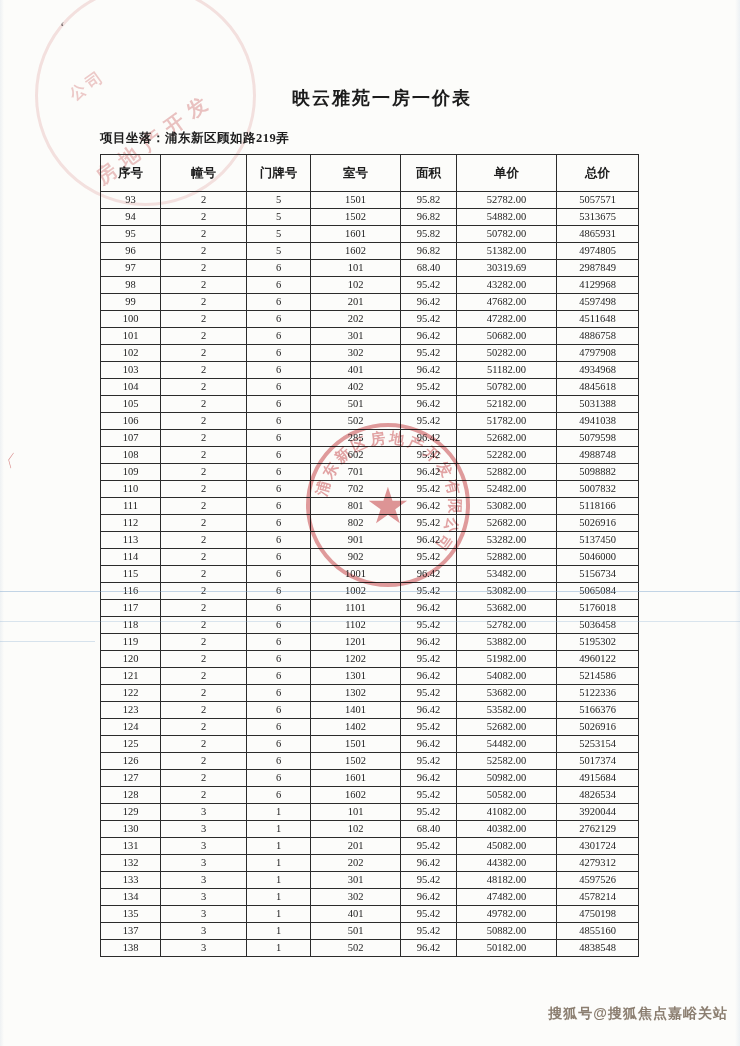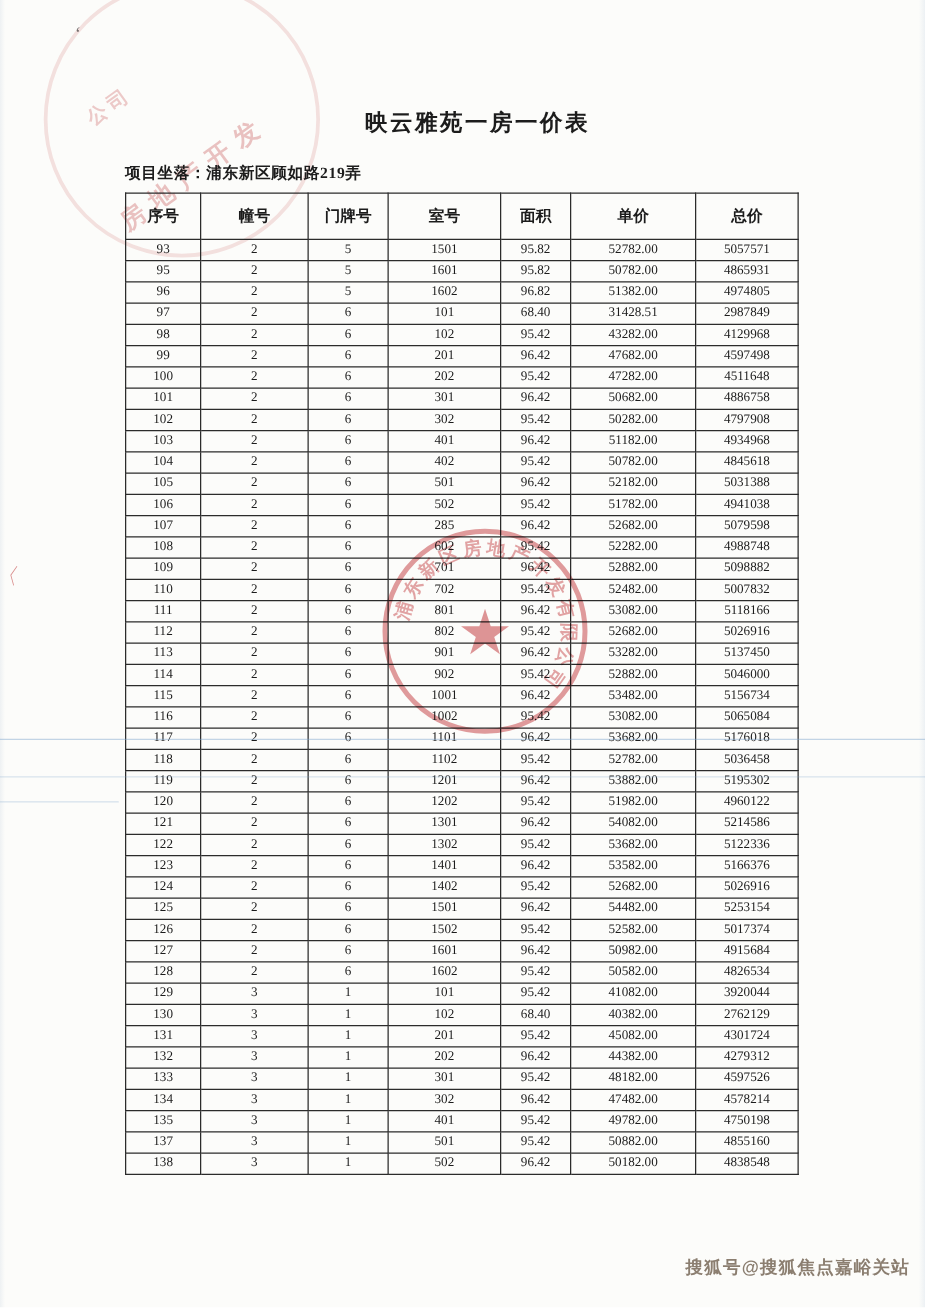--- a/index.html
+++ b/index.html
@@ -108,20 +108,29 @@
         <tr>
           <td>93</td>
           <td>2</td>
           <td>5</td>
           <td>1501</td>
           <td>95.82</td>
           <td>52782.00</td>
           <td>5057571</td>
         </tr>
         <tr>
+          <td>94</td>
+          <td>2</td>
+          <td>5</td>
+          <td>1502</td>
+          <td>96.82</td>
+          <td>54882.00</td>
+          <td>5313675</td>
+        </tr>
+        <tr>
           <td>95</td>
           <td>2</td>
           <td>5</td>
           <td>1601</td>
           <td>95.82</td>
           <td>50782.00</td>
           <td>4865931</td>
         </tr>
         <tr>
           <td>96</td>
@@ -131,21 +140,21 @@
           <td>96.82</td>
           <td>51382.00</td>
           <td>4974805</td>
         </tr>
         <tr>
           <td>97</td>
           <td>2</td>
           <td>6</td>
           <td>101</td>
           <td>68.40</td>
-          <td>31428.51</td>
+          <td>30319.69</td>
           <td>2987849</td>
         </tr>
         <tr>
           <td>98</td>
           <td>2</td>
           <td>6</td>
           <td>102</td>
           <td>95.42</td>
           <td>43282.00</td>
           <td>4129968</td>

